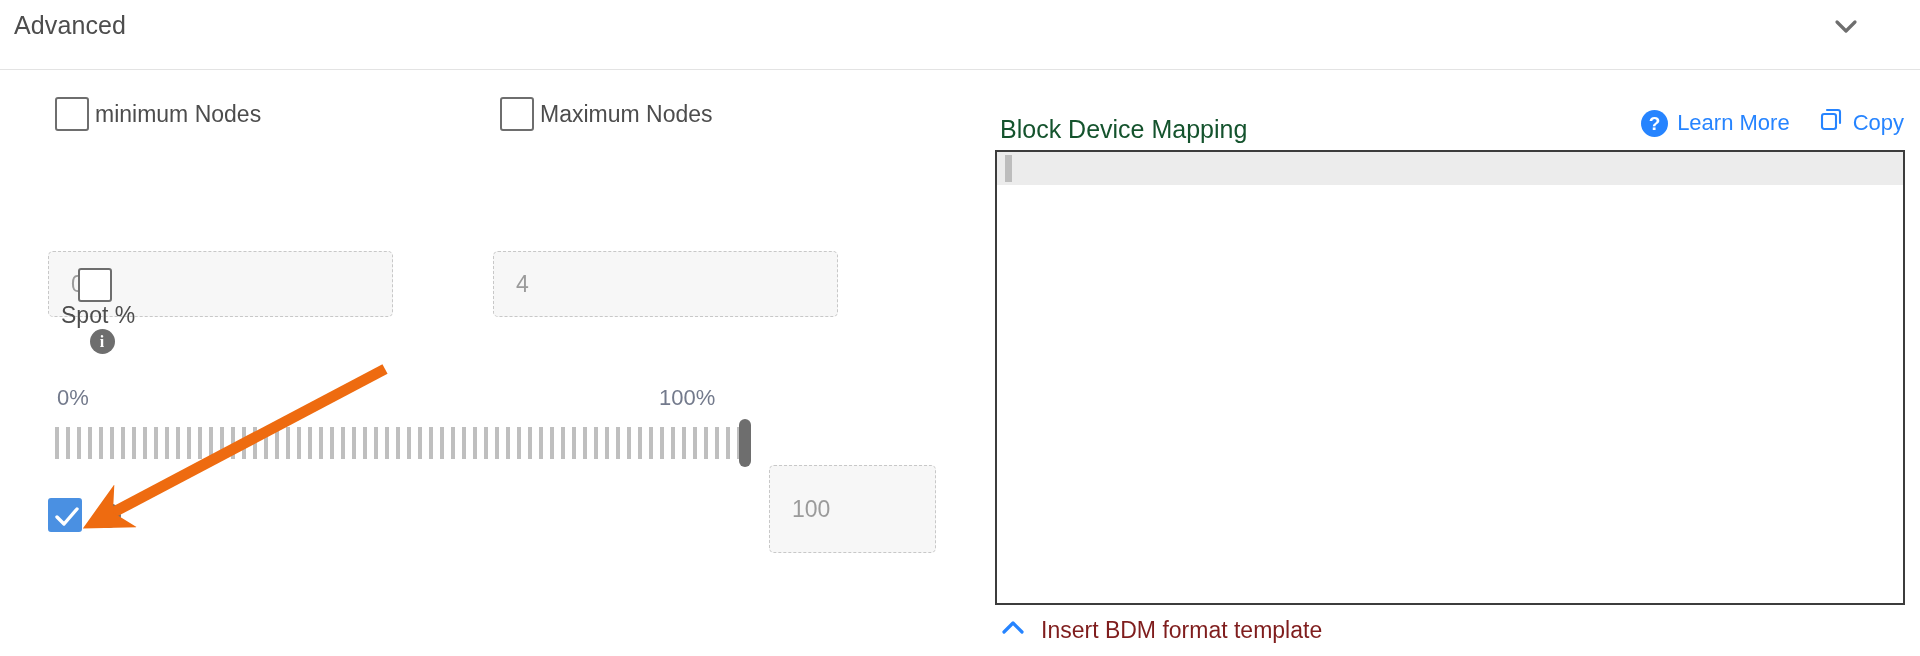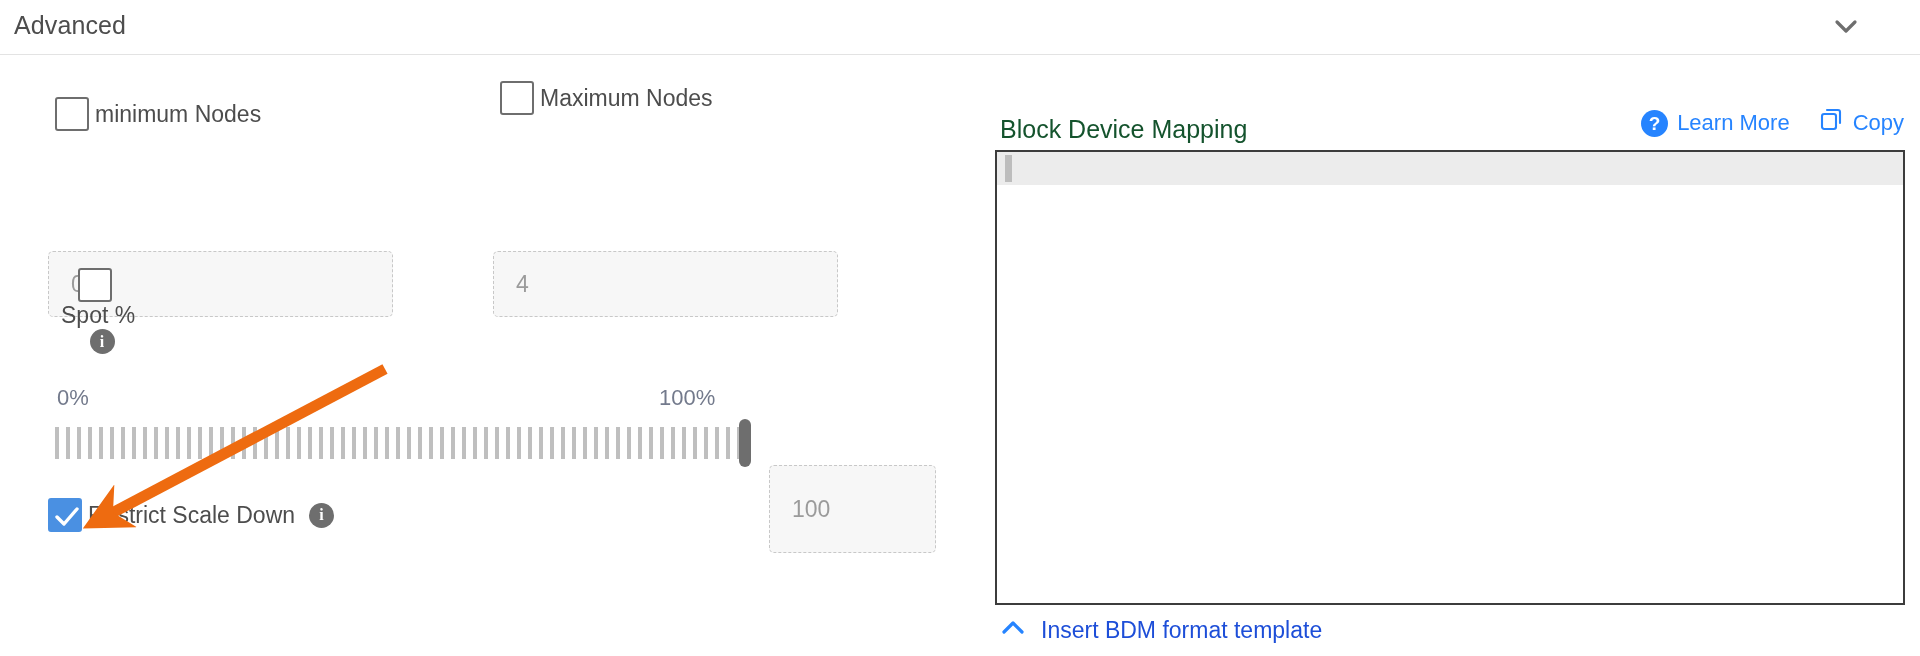--- a/index.html
+++ b/index.html
@@ -14,21 +14,21 @@
     color: #4a4a4a;
     overflow: hidden;
     position: relative;
   }
 
   
   .panel-header {
     position: absolute;
     left: 0; top: 0;
     width: 1920px;
-    height: 55px;
+    height: 70px;
     box-sizing: border-box;
     border-bottom: 1px solid #e3e3e3;
   }
   .panel-title {
     position: absolute;
     left: 14px;
     top: 11px;
     font-size: 25px;
     color: #4d4d4d;
     font-weight: 400;
@@ -224,21 +224,21 @@
     white-space: pre;
   }
 
   .bdm-footer {
     position: absolute;
     left: 4px;
     top: 562px;
     display: flex;
     align-items: center;
     gap: 14px;
-    color: #1d4ed8;
+    color: #7f1d1d;
     font-size: 23px;
     cursor: pointer;
     white-space: nowrap;
   }
 
   
   .annotation-arrow {
     position: absolute;
     left: 0; top: 0;
     width: 1920px; height: 656px;
@@ -260,21 +260,21 @@
 <div class="content">
 
   <div class="left-col">
 
     <div class="cb-row" style="left:55px; top:42px;">
       <div class="checkbox"></div>
       <div class="cb-label">minimum Nodes</div>
     </div>
     <input class="dashed-input" style="left: 48px; top: 196px; width: 345px; height: 66px;" placeholder="0">
 
-    <div class="cb-row" style="left:500px; top:26px;justify-content:space-between;">
+    <div class="cb-row" style="left:500px; top:42px;justify-content:space-between;">
       <div class="checkbox"></div>
       <div class="cb-label">Maximum Nodes</div>
     </div>
     <input class="dashed-input" style="left: 493px; top: 196px; width: 345px; height: 66px;" placeholder="4">
 
     <div class="cb-row" style="left:55px; top:213px;flex-direction:column;">
       <div class="checkbox"></div>
       <div class="cb-label">Spot %</div>
       <div class="info-icon">i</div>
     </div>
@@ -286,21 +286,20 @@
       <div class="slider-thumb"></div>
     </div>
     <input class="dashed-input" style="left: 769px; top: 410px; width: 167px; height: 88px;" placeholder="100">
 
     <div class="cb-row" style="left:48px; top:443px;">
       <div class="checkbox checked">
         <svg width="26" height="24" viewBox="0 0 26 24" aria-hidden="true">
           <polyline points="3,12 10,19 23,4" fill="none" stroke="#ffffff" stroke-width="3.4" stroke-linecap="round" stroke-linejoin="round"></polyline>
         </svg>
       </div>
-      <div class="cb-label">Restrict Scale Down</div>
       <div class="info-icon">i</div>
     </div>
   </div>
 
   <div class="right-col">
 
     <div class="bdm-title">Block Device Mapping</div>
 
     <div class="bdm-actions">
       <div class="link-btn">

